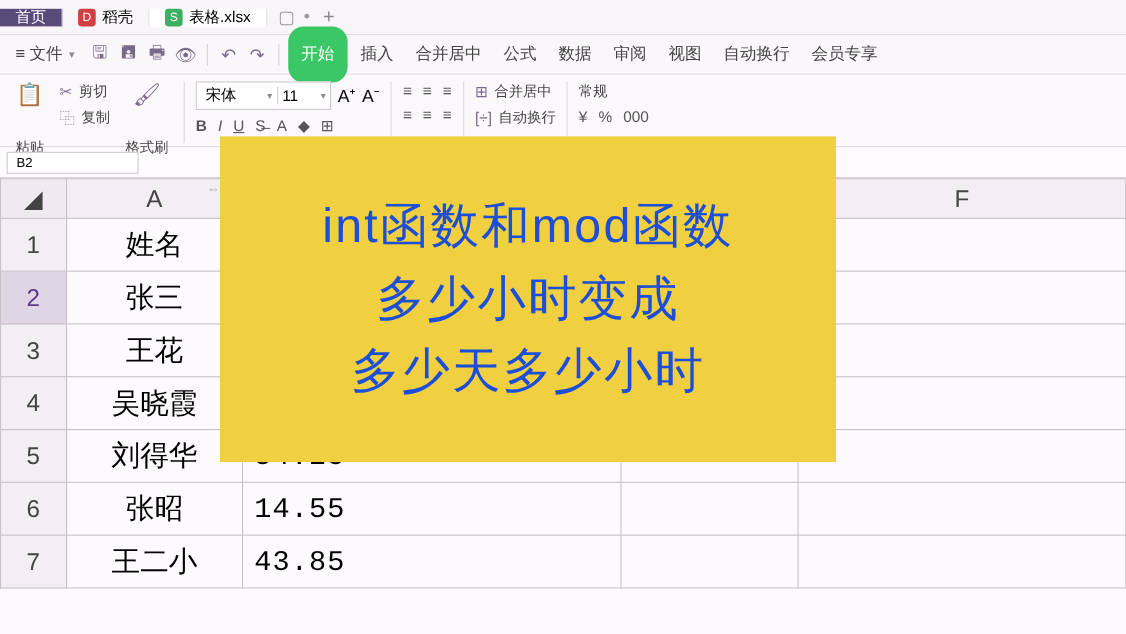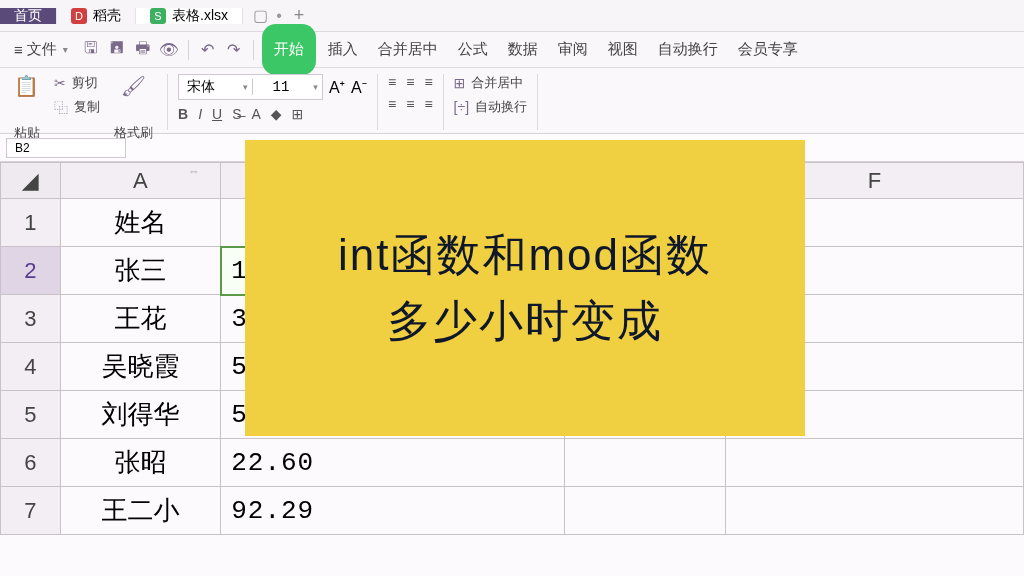--- a/index.html
+++ b/index.html
@@ -26,21 +26,21 @@
 .rgroup { display: flex; flex-direction: column; gap: 2px; }
 .rcol { display: flex; flex-direction: column; align-items: center; justify-content: center; padding: 2px 8px; gap: 2px; }
 .rcol .big-icon { font-size: 20px; color: #7a6a8a; }
 .rcol .lbl { font-size: 13px; color: #444; margin-top: 24px; }
 .rrow { display: flex; align-items: center; gap: 6px; padding: 2px 4px; }
 .rrow .lbl { font-size: 13px; color: #444; text-align: right; }
 .rrow .ico { color: #7a6a8a; font-size: 14px; }
 .rsep { width: 1px; background: #e0d8e0; height: 56px; margin: 2px 4px; }
 .font-sel { display: flex; align-items: center; border: 1px solid #d0c8d0; background: #fff; height: 26px; }
 .font-sel .fn { padding: 0 8px; font-size: 14px; min-width: 60px; }
-.font-sel .sz { padding: 0 20px; font-size: 14px; border-left: 1px solid #d0c8d0; min-width: 36px; font-family: Liberation Mono, monospace; }
+.font-sel .sz { padding: 0 4px; font-size: 14px; border-left: 1px solid #d0c8d0; min-width: 36px; }
 .font-sel .ddchev { padding: 0 4px; color: #888; font-size: 9px; }
 .fmt-row { display: flex; gap: 10px; align-items: center; padding: 2px 4px; }
 .fmt-row .btn { font-size: 14px; color: #555; cursor: pointer; }
 
 
 .cellref { display: flex; align-items: center; height: 28px; border-bottom: 1px solid #d8d0d8; background: #fdfbfd; }
 .cellref .ref-box { width: 120px; border: 1px solid #d0c8d0; background: #fff; font-size: 12px; padding: 2px 8px; margin-left: 6px; }
 
 
 .sheet { position: relative; }
@@ -54,21 +54,21 @@
 .sheet td.selcell { outline: 2px solid #5a9a4a; outline-offset: -1px; background: #f8fff4; }
 .colA { width: 140px; }
 .colB { width: 140px; }
 .colE { width: 140px; }
 .colF { width: 260px; }
 .colSpacer { width: 300px; }
 .sheet tr.hdrrow th { height: 36px; }
 .sheet .drag-handle { position: absolute; left: 188px; top: 2px; color: #aaa; font-size: 12px; }
 
 
-.overlay { position: absolute; left: 200px; top: 140px; width: 560px; height: 296px; background: #f0d040; display: flex; flex-direction: column; align-items: center; justify-content: center; font-size: 44px; font-family: "SimHei", sans-serif; line-height: 1.5; color: #0f172a; letter-spacing: 2px; margin-left: 45px; }
+.overlay { position: absolute; left: 200px; top: 124px; width: 560px; height: 296px; background: #f0d040; display: flex; flex-direction: column; align-items: center; justify-content: center; font-size: 44px; font-family: "SimHei", sans-serif; line-height: 1.5; color: #1d4ed8; letter-spacing: 2px; }
 </style>
 </head>
 <body>
 
 <div class="tabbar">
   <div class="tab home">首页</div>
   <div class="tab">
     <span class="icon-box" style="background:#d04040">D</span>
     <span>稻壳</span>
   </div>
@@ -163,20 +163,30 @@
     <div class="rrow">
         <span class="ico">⊞</span>
         <span class="lbl">合并居中</span>
       </div>
     <div class="rrow">
         <span class="ico">[÷]</span>
         <span class="lbl">自动换行</span>
       </div>
   </div>
   <div class="rsep"></div>
+  <div class="rgroup">
+    <div class="rrow">
+        <span class="lbl">常规</span>
+      </div>
+    <div class="fmt-row">
+      <span class="btn">¥</span>
+      <span class="btn">%</span>
+      <span class="btn">000</span>
+    </div>
+  </div>
 </div>
 
 <div class="cellref">
   <div class="ref-box">B2</div>
 </div>
 
 <div class="sheet">
   <span class="drag-handle">⇔</span>
   <table>
     <tbody>
@@ -218,31 +228,32 @@
     <tr>
       <td class="rowhdr">5</td>
       <td class="colA">刘得华</td>
       <td class="colB">54.25</td>
       <td></td>
       <td></td>
     </tr>
     <tr>
       <td class="rowhdr">6</td>
       <td class="colA">张昭</td>
-      <td class="colB">22.60</td>
+      <td class="colB">14.55</td>
       <td></td>
       <td></td>
     </tr>
     <tr>
       <td class="rowhdr">7</td>
       <td class="colA">王二小</td>
-      <td class="colB">92.29</td>
+      <td class="colB">43.85</td>
       <td></td>
       <td></td>
     </tr>
   </tbody>
     </table>
 </div>
 
 <div class="overlay">
   <div>int函数和mod函数</div>
   <div>多少小时变成</div>
+  <div>多少天多少小时</div>
 </div>
 
 </body></html>

